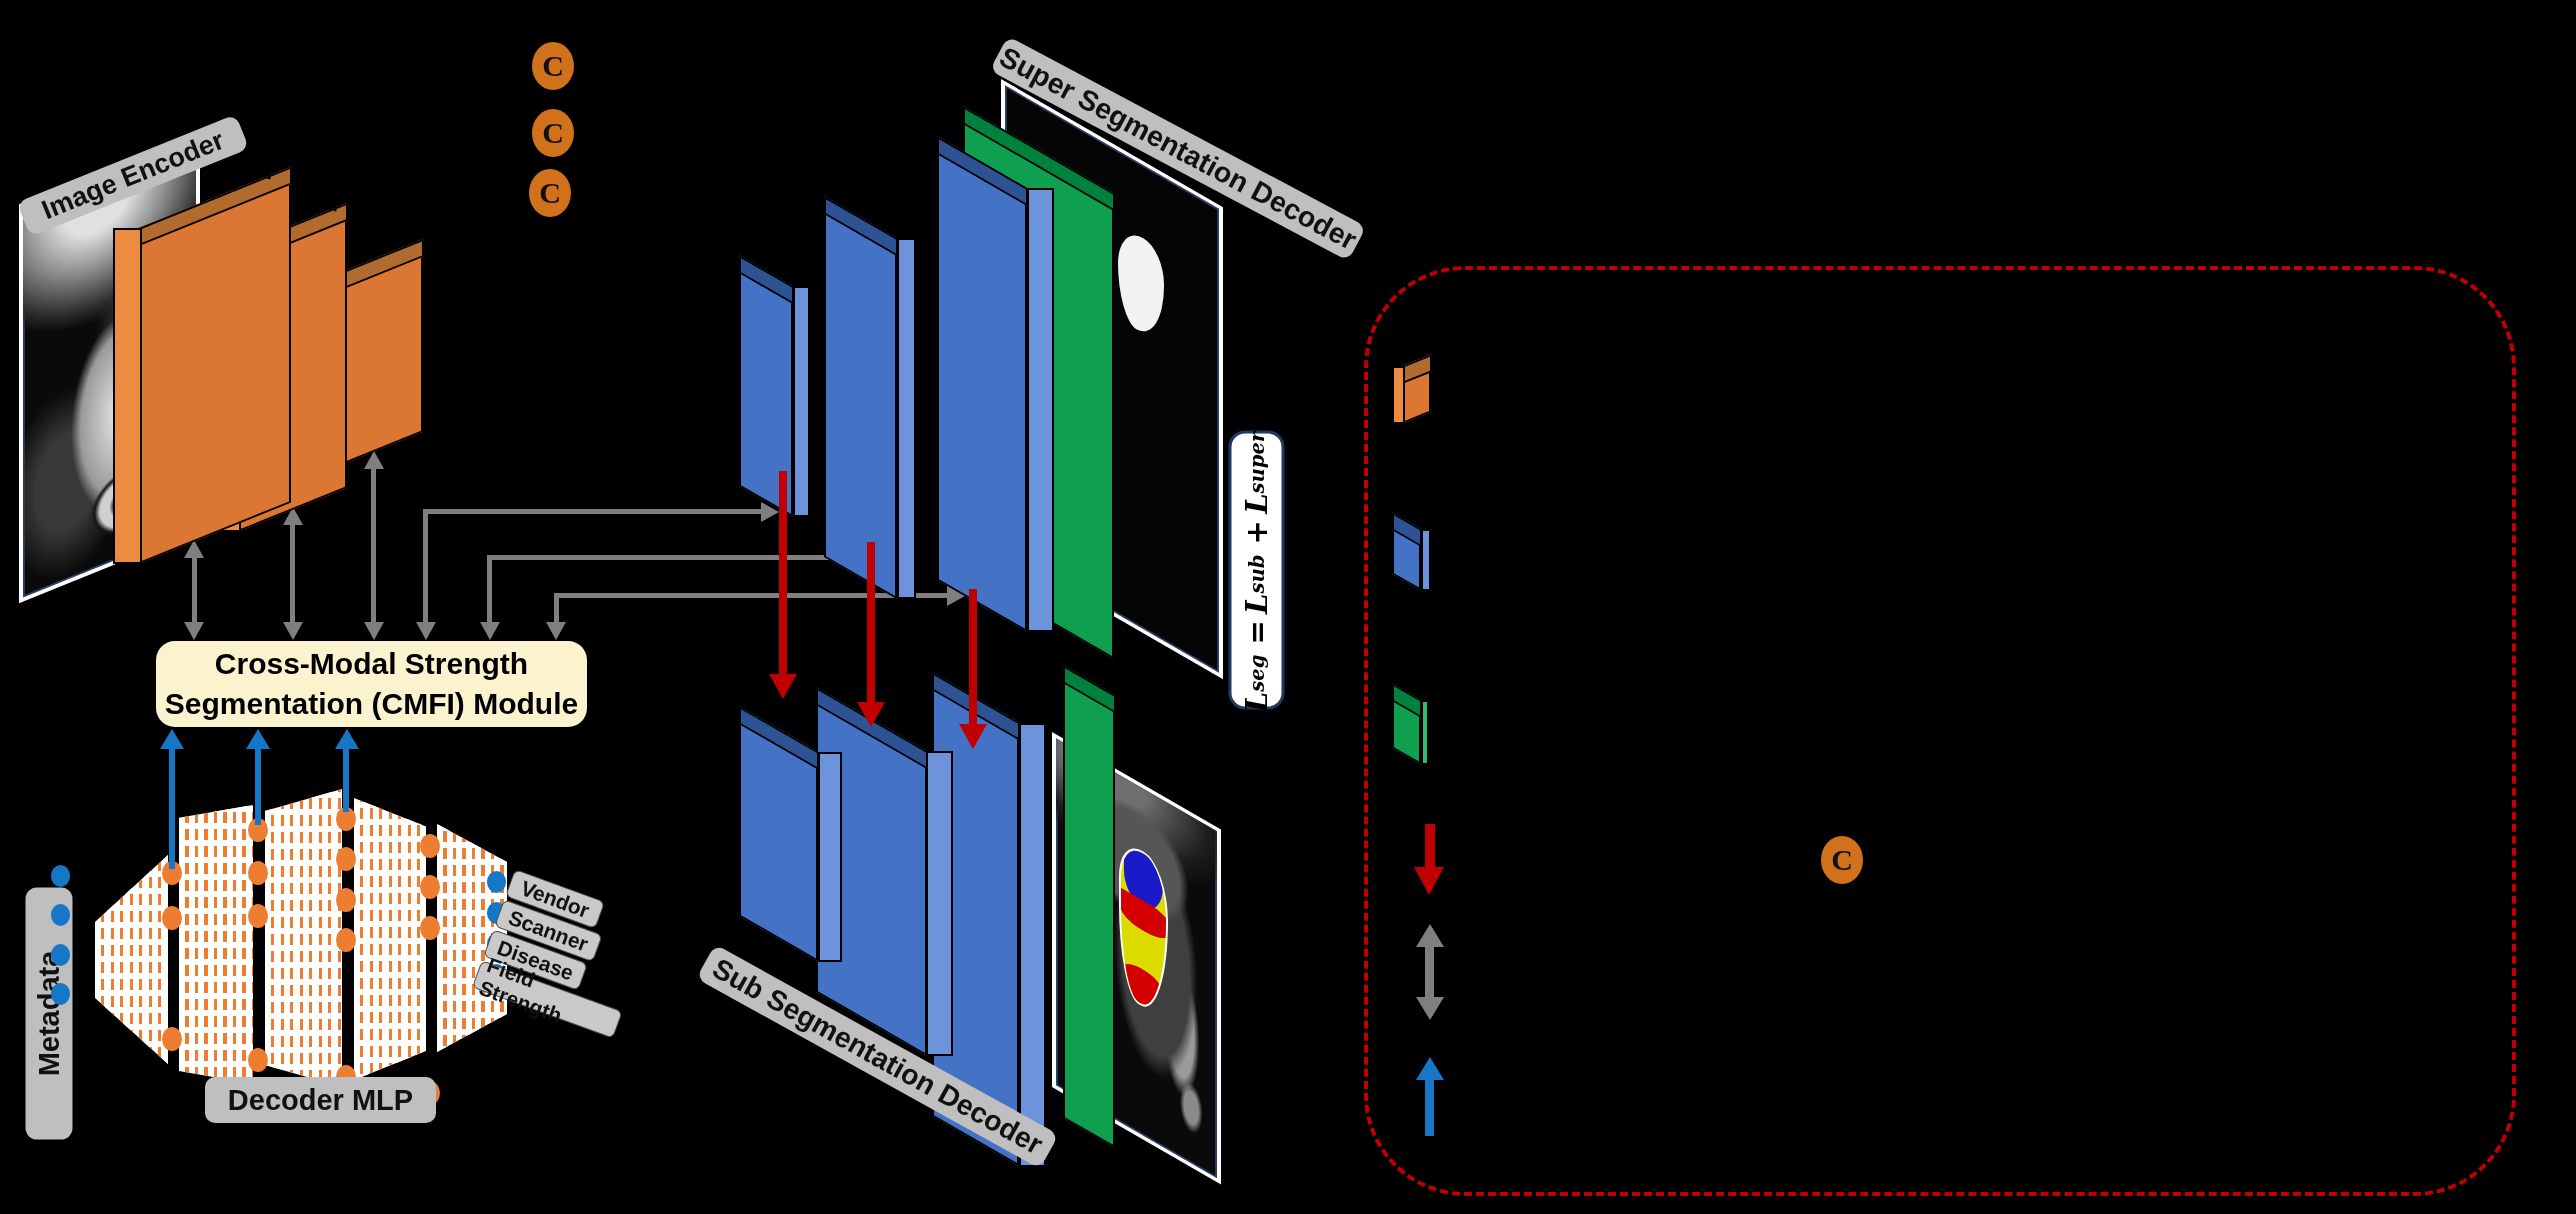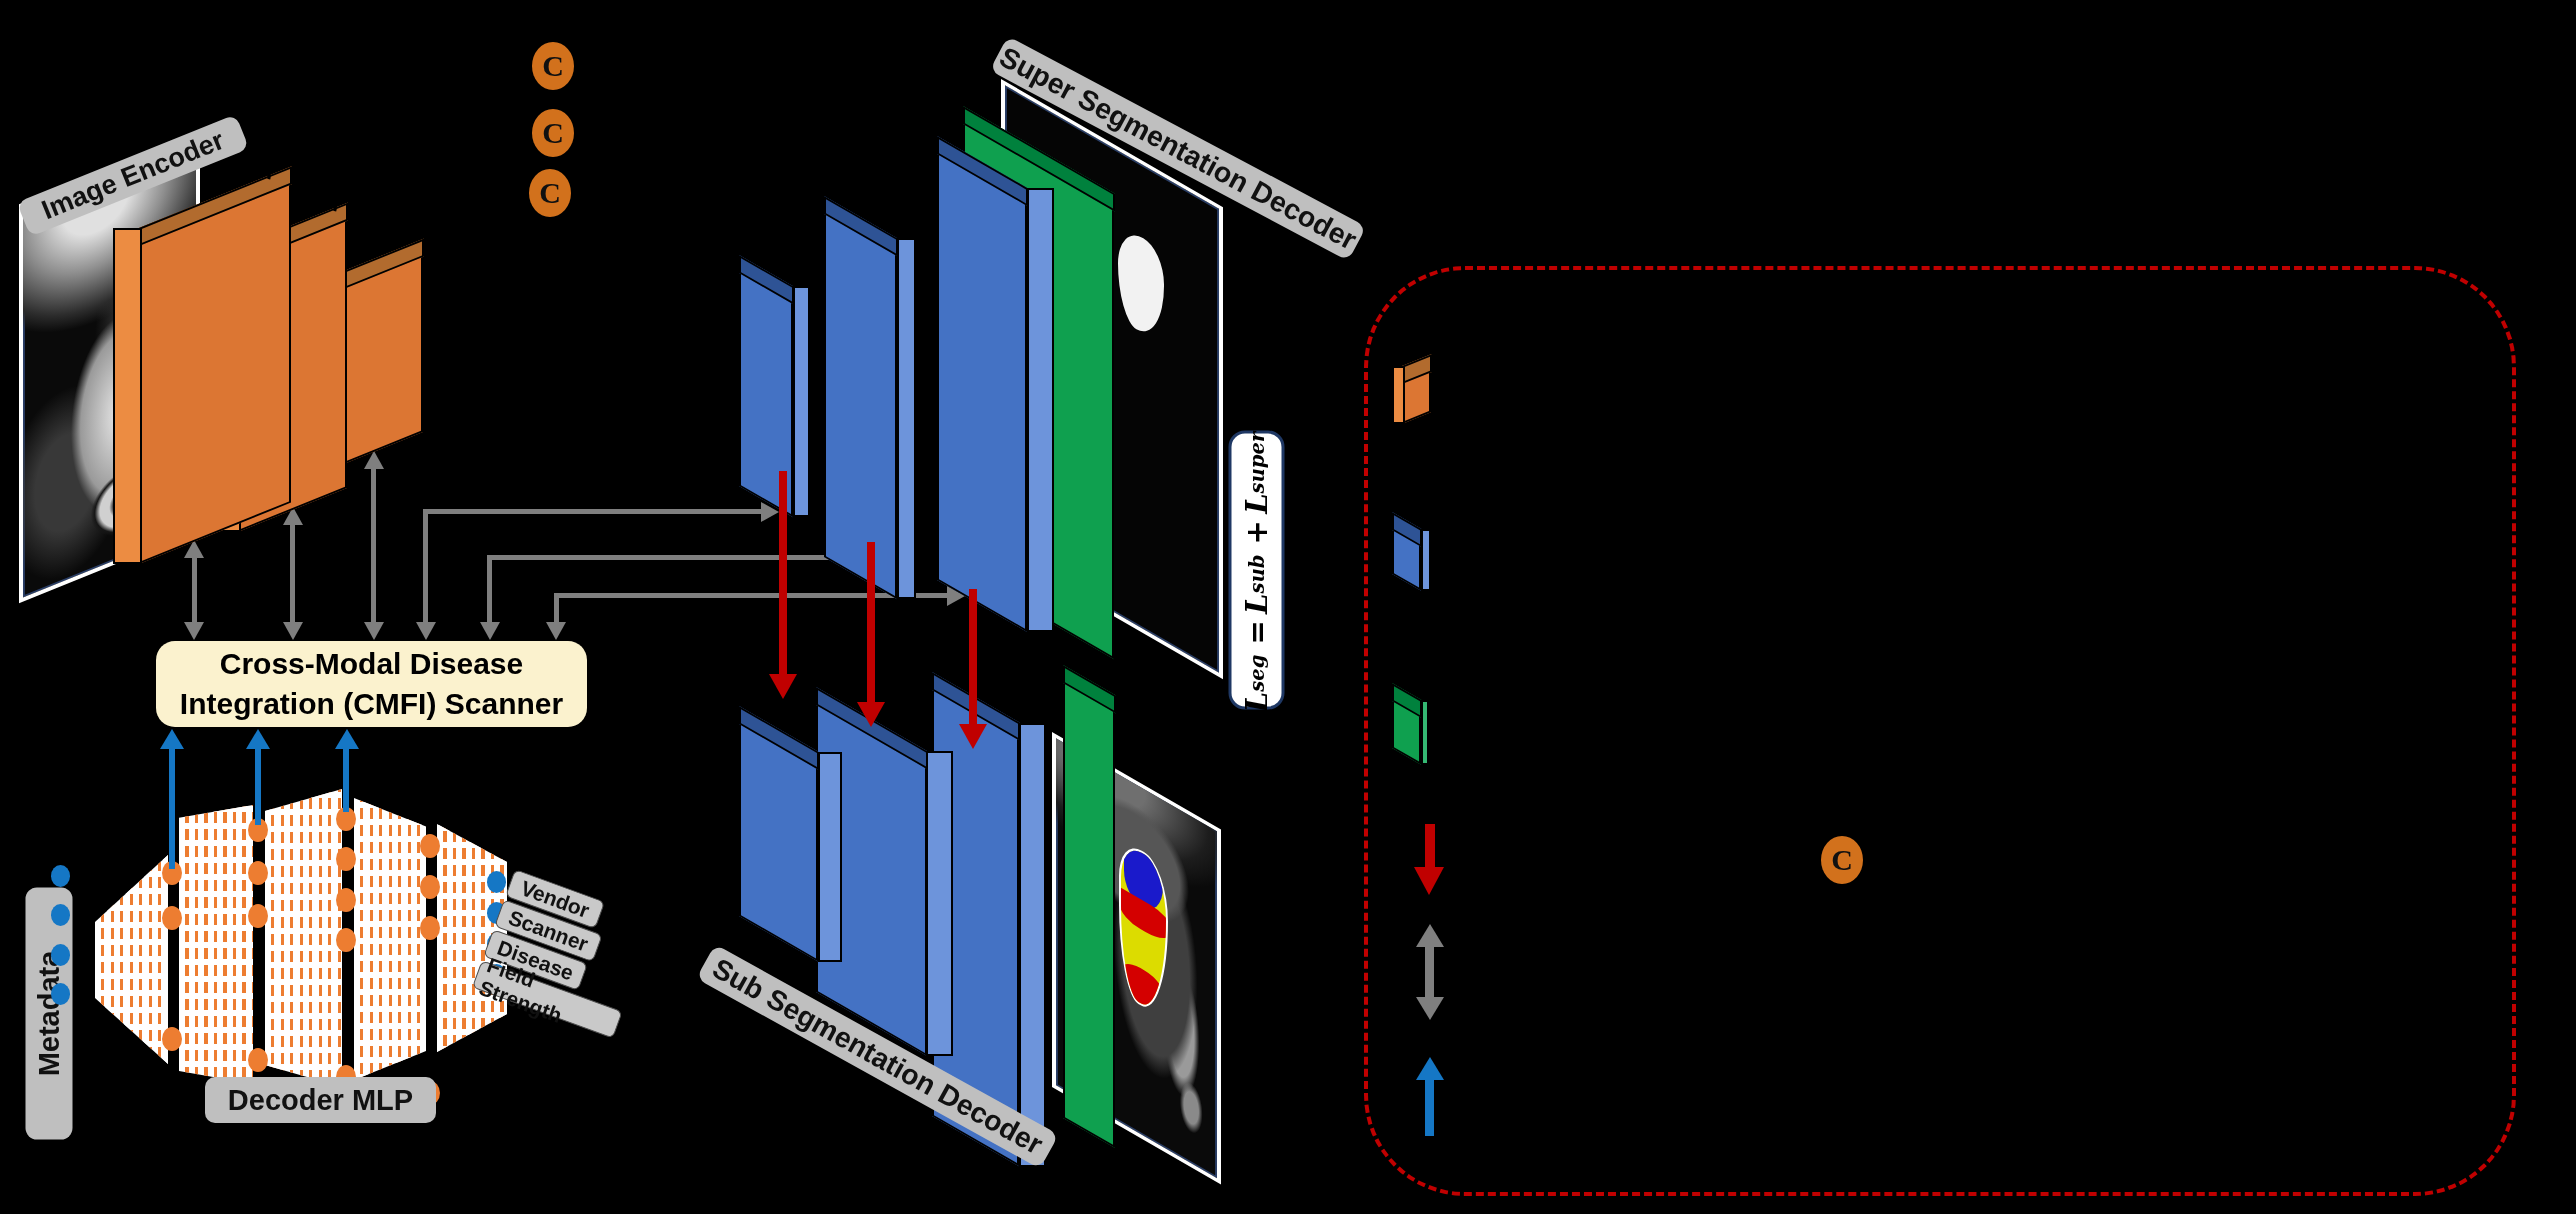--- a/index.html
+++ b/index.html
@@ -151,22 +151,22 @@
     <span>C</span>
     </div>
   <div class="cc" style="left:532px;top:109px;">
     <span>C</span>
     </div>
   <div class="cc" style="left:529px;top:169px;">
     <span>C</span>
     </div>
 
   <div id="cmfi">
-    <div>Cross-Modal Disease</div>
-    <div>Integration (CMFI) Scanner</div>
+    <div>Cross-Modal Strength</div>
+    <div>Segmentation (CMFI) Module</div>
   </div>
 
   <div class="frame" style="left:1001px;top:79px;width:222px;height:472px;transform:skewY(30deg);transform-origin:0 0;background:#050505;z-index:1;">
     <div style="position:absolute;left:113px;top:73px;width:46px;height:95px;background:#F2F2F2;border-radius:55% 45% 60% 40% / 42% 36% 62% 58%;"></div>
   </div>
   <div class="deck grn" style="left:963px;top:106px;width:151px;height:466px;z-index:2;"></div>
   <div class="deck dec" style="left:937px;top:136px;width:90px;height:444px;z-index:3;"></div>
   <div class="strip" style="left:1027px;top:188px;width:27px;height:444px;z-index:3;"></div>
   <div class="deck dec" style="left:824px;top:196px;width:73px;height:361px;z-index:4;"></div>
   <div class="strip" style="left:897px;top:238px;width:19px;height:361px;z-index:4;"></div>

